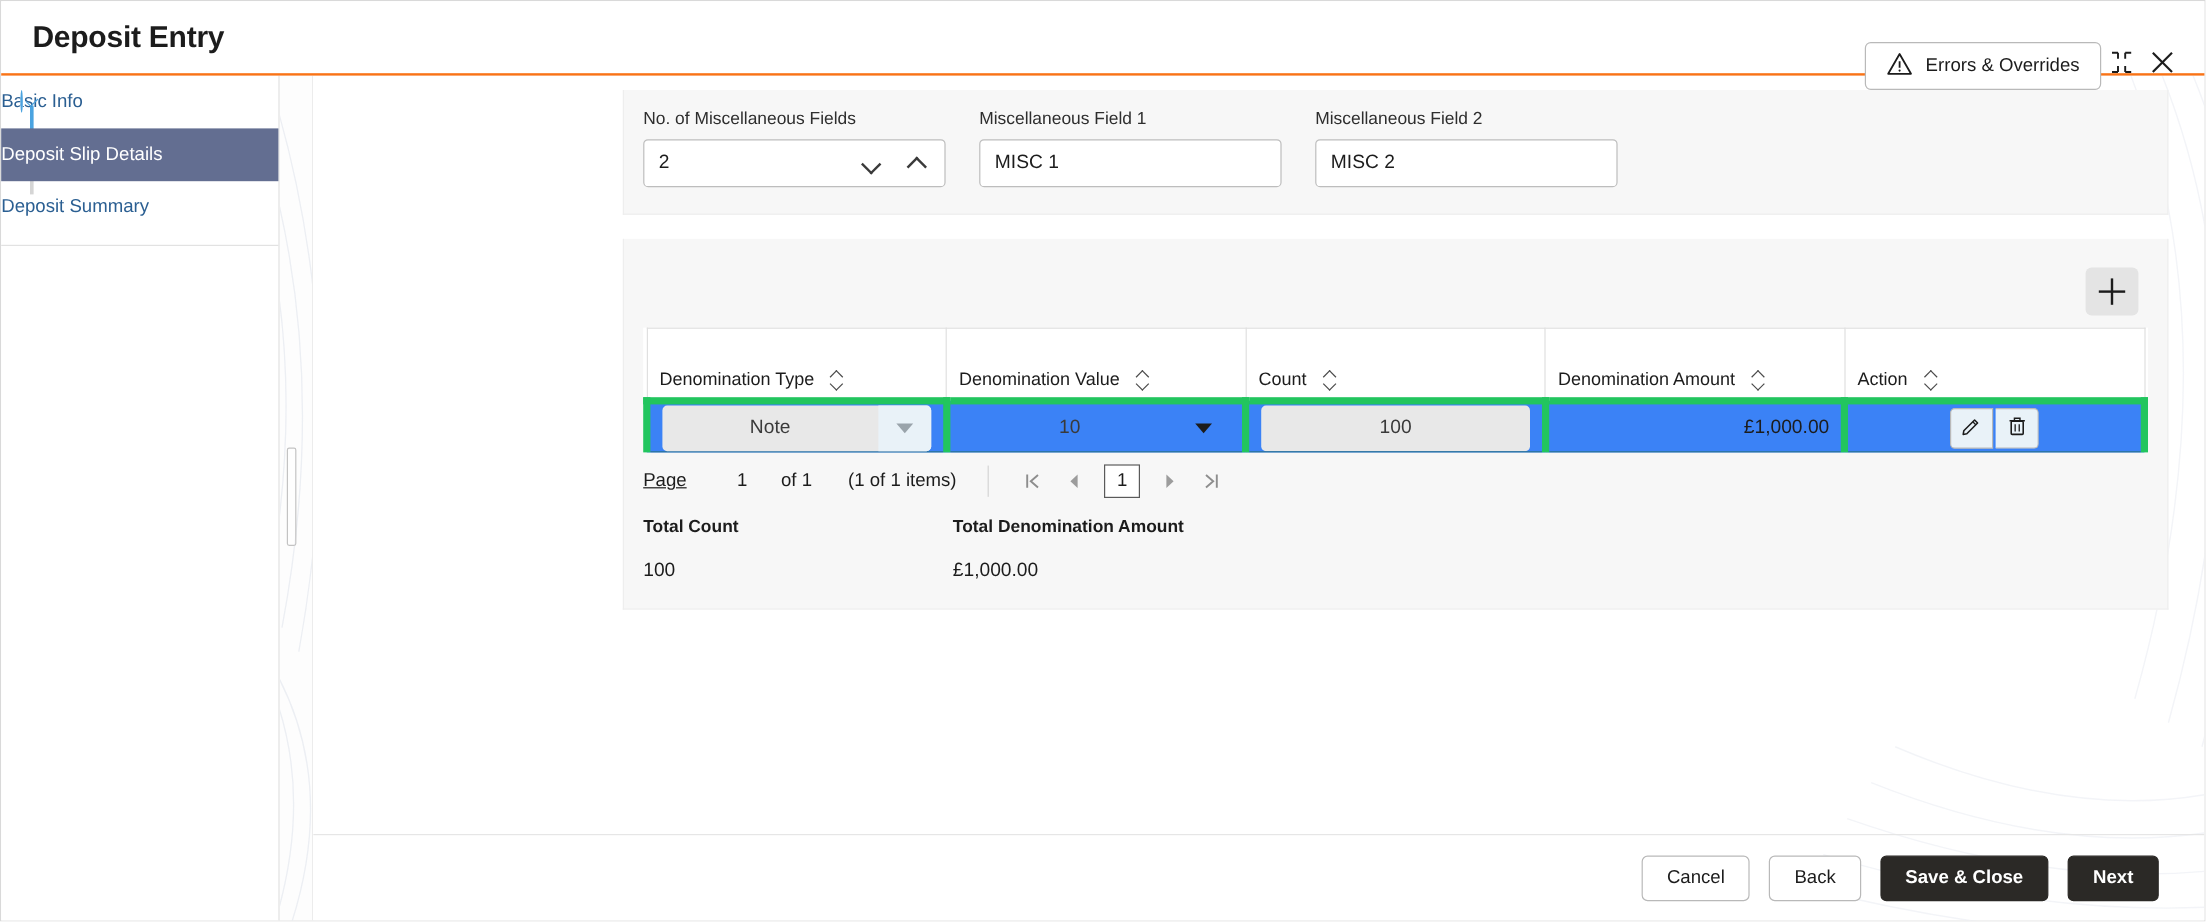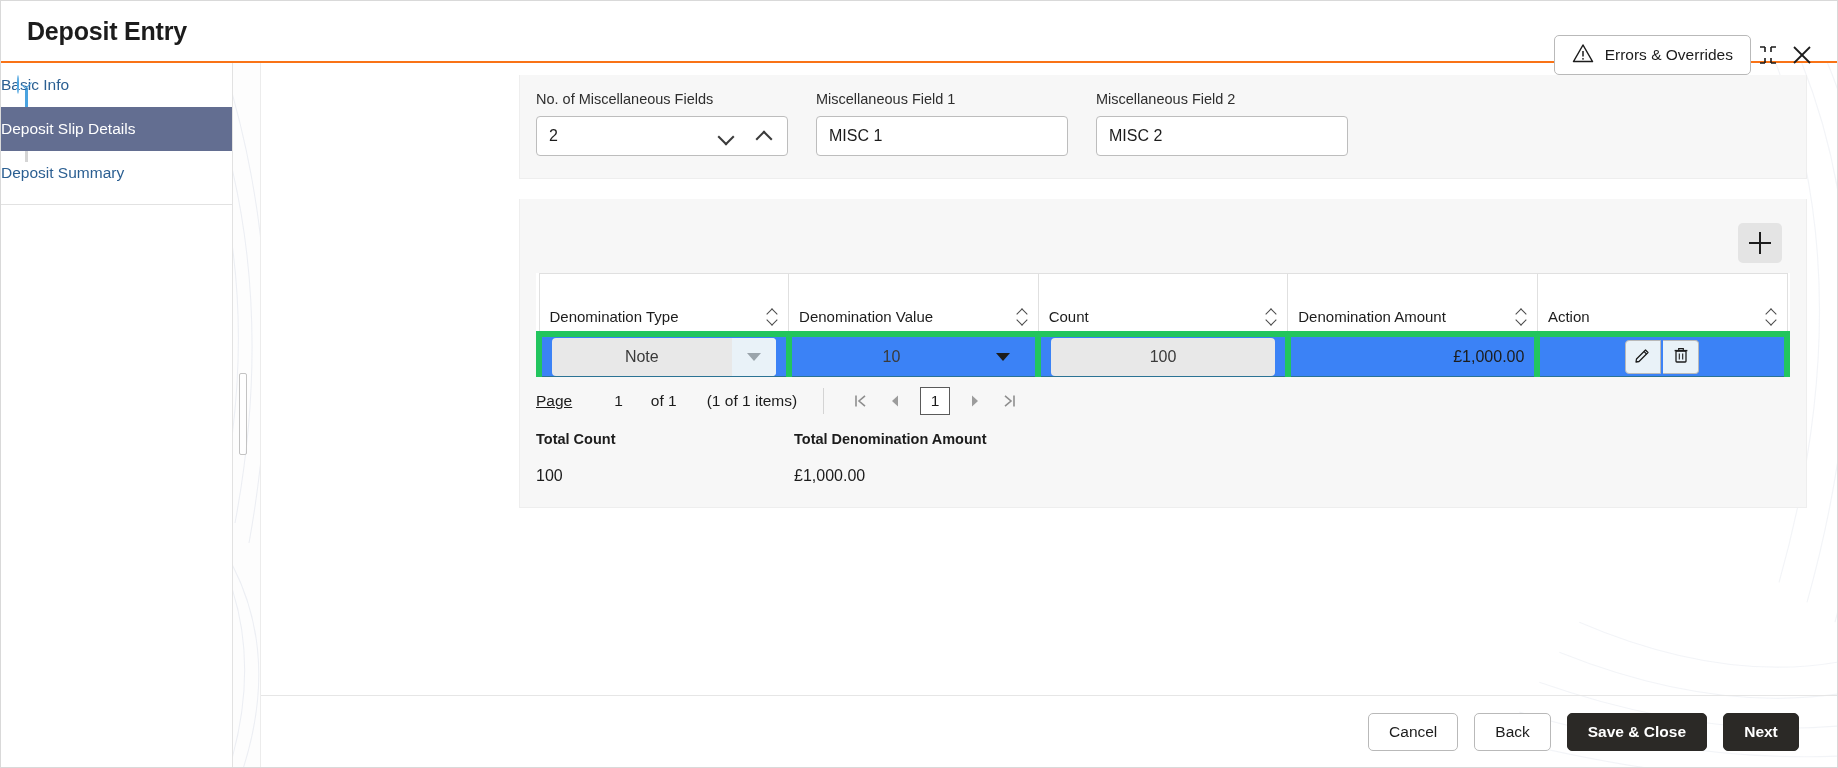--- a/index.html
+++ b/index.html
@@ -25,21 +25,21 @@
     padding: 0 18px 0 26px;
     background: #fff;
     border-bottom: 2px solid #f97316;
     z-index: 5;
   }
   .app-title {
     font-size: 25px; font-weight: bold; color: #1c1c1c;
     letter-spacing: -0.2px;
   }
   .titlebar-right {
-    margin-left: auto; display: flex; align-items: center;  margin-top: 48px;
+    margin-left: auto; display: flex;  margin-top: 48px;
   }
   .errors-btn {
     display: flex; align-items: center; gap: 11px;
     height: 40px; padding: 0 17px;
     border: 1px solid #b9b9b9; border-radius: 5px;
     background: #fff; cursor: pointer;
     font-size: 15.5px; color: #1c1c1c;
     font-family: "Liberation Sans", sans-serif;
   }
   .icon-btn {
@@ -208,21 +208,21 @@
     background: #fff; table-layout: fixed;
   }
   table.grid th {
     border: 1px solid #e0e0e0;
     background: #fff;
     height: 58px;
     font-size: 15px; font-weight: normal; color: #1c1c1c;
     padding: 4px 10px;
     vertical-align: middle;
   }
-  .th-inner { display: flex; align-items: center; justify-content: space-between; gap: 14px; margin-top: 30px; }
+  .th-inner { display: flex; align-items: center; justify-content: flex-start; gap: 14px; margin-top: 30px; }
   .th-inner .lbl { text-align: center; line-height: 1.25; }
   .sort-ico {
     width: 11px; height: 16px; position: relative; flex: 0 0 auto; cursor: pointer;
   }
   .sort-ico::before, .sort-ico::after {
     content: ""; position: absolute; left: 1px;
     width: 7px; height: 7px;
     border-right: 1.5px solid #4a4a4a; border-bottom: 1.5px solid #4a4a4a;
   }
   .sort-ico::before { top: 1px; transform: rotate(-135deg); }

